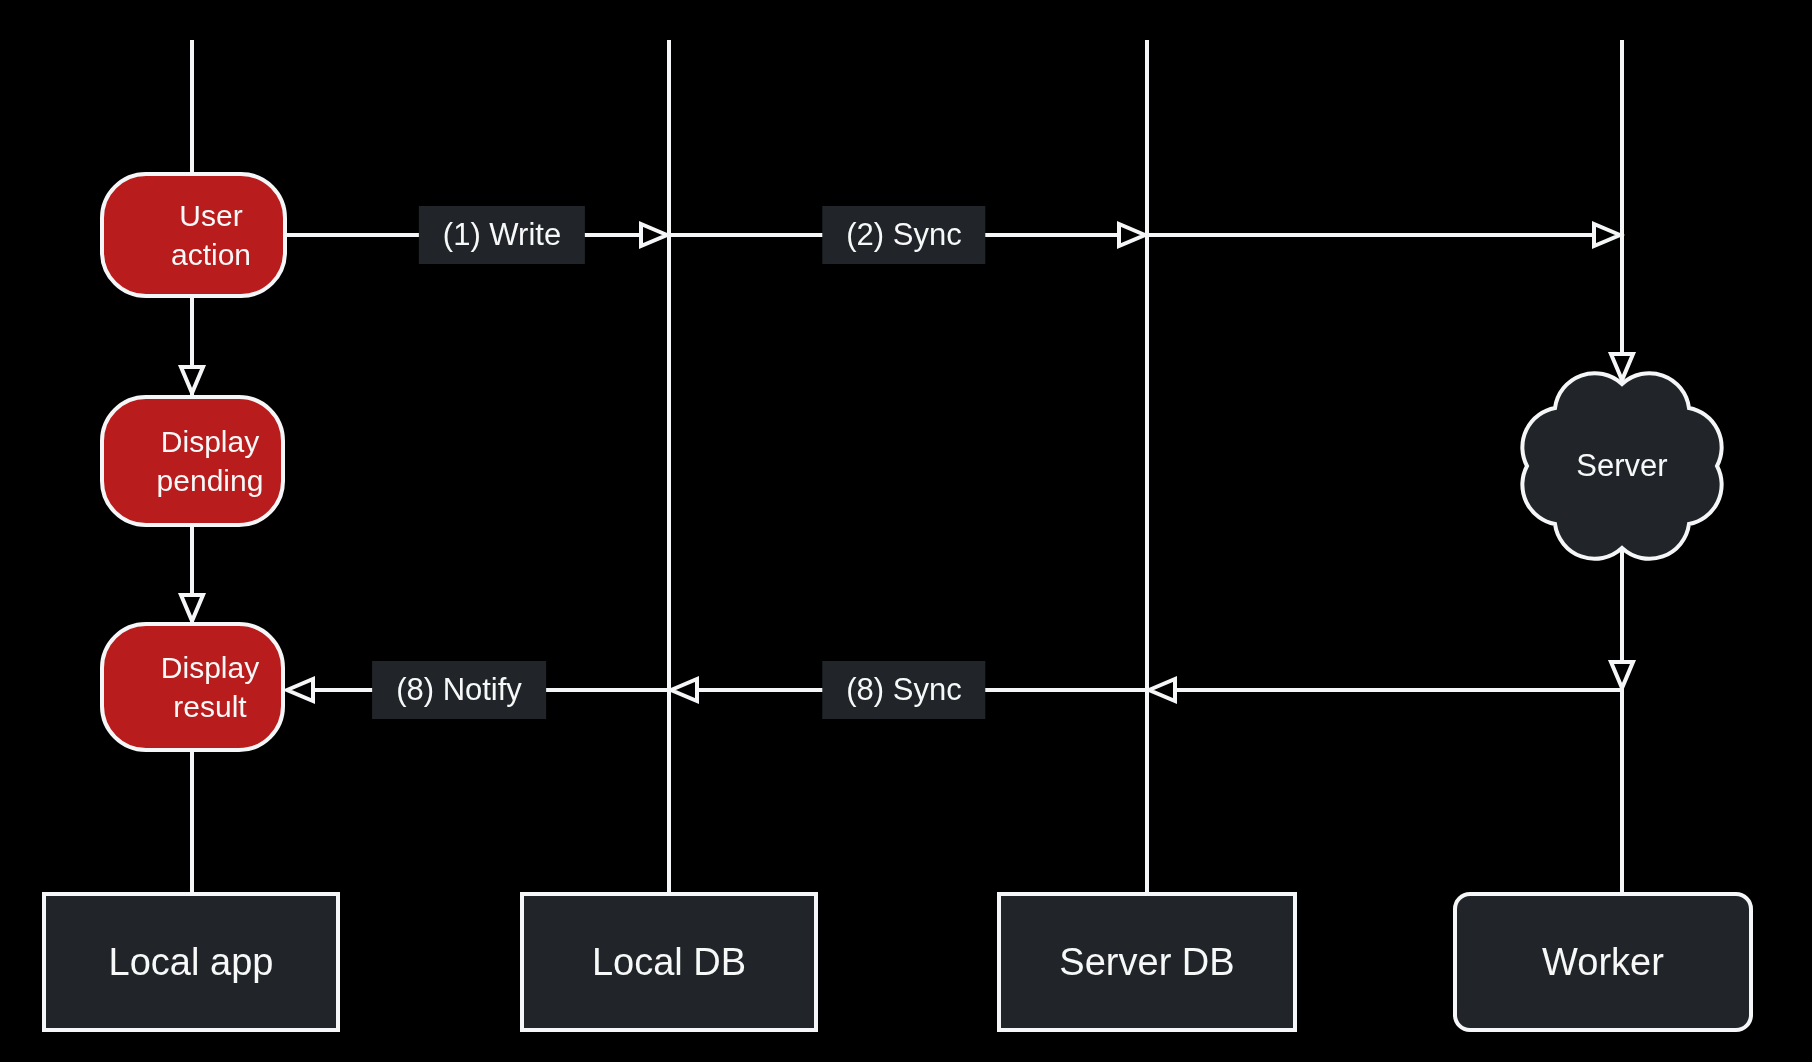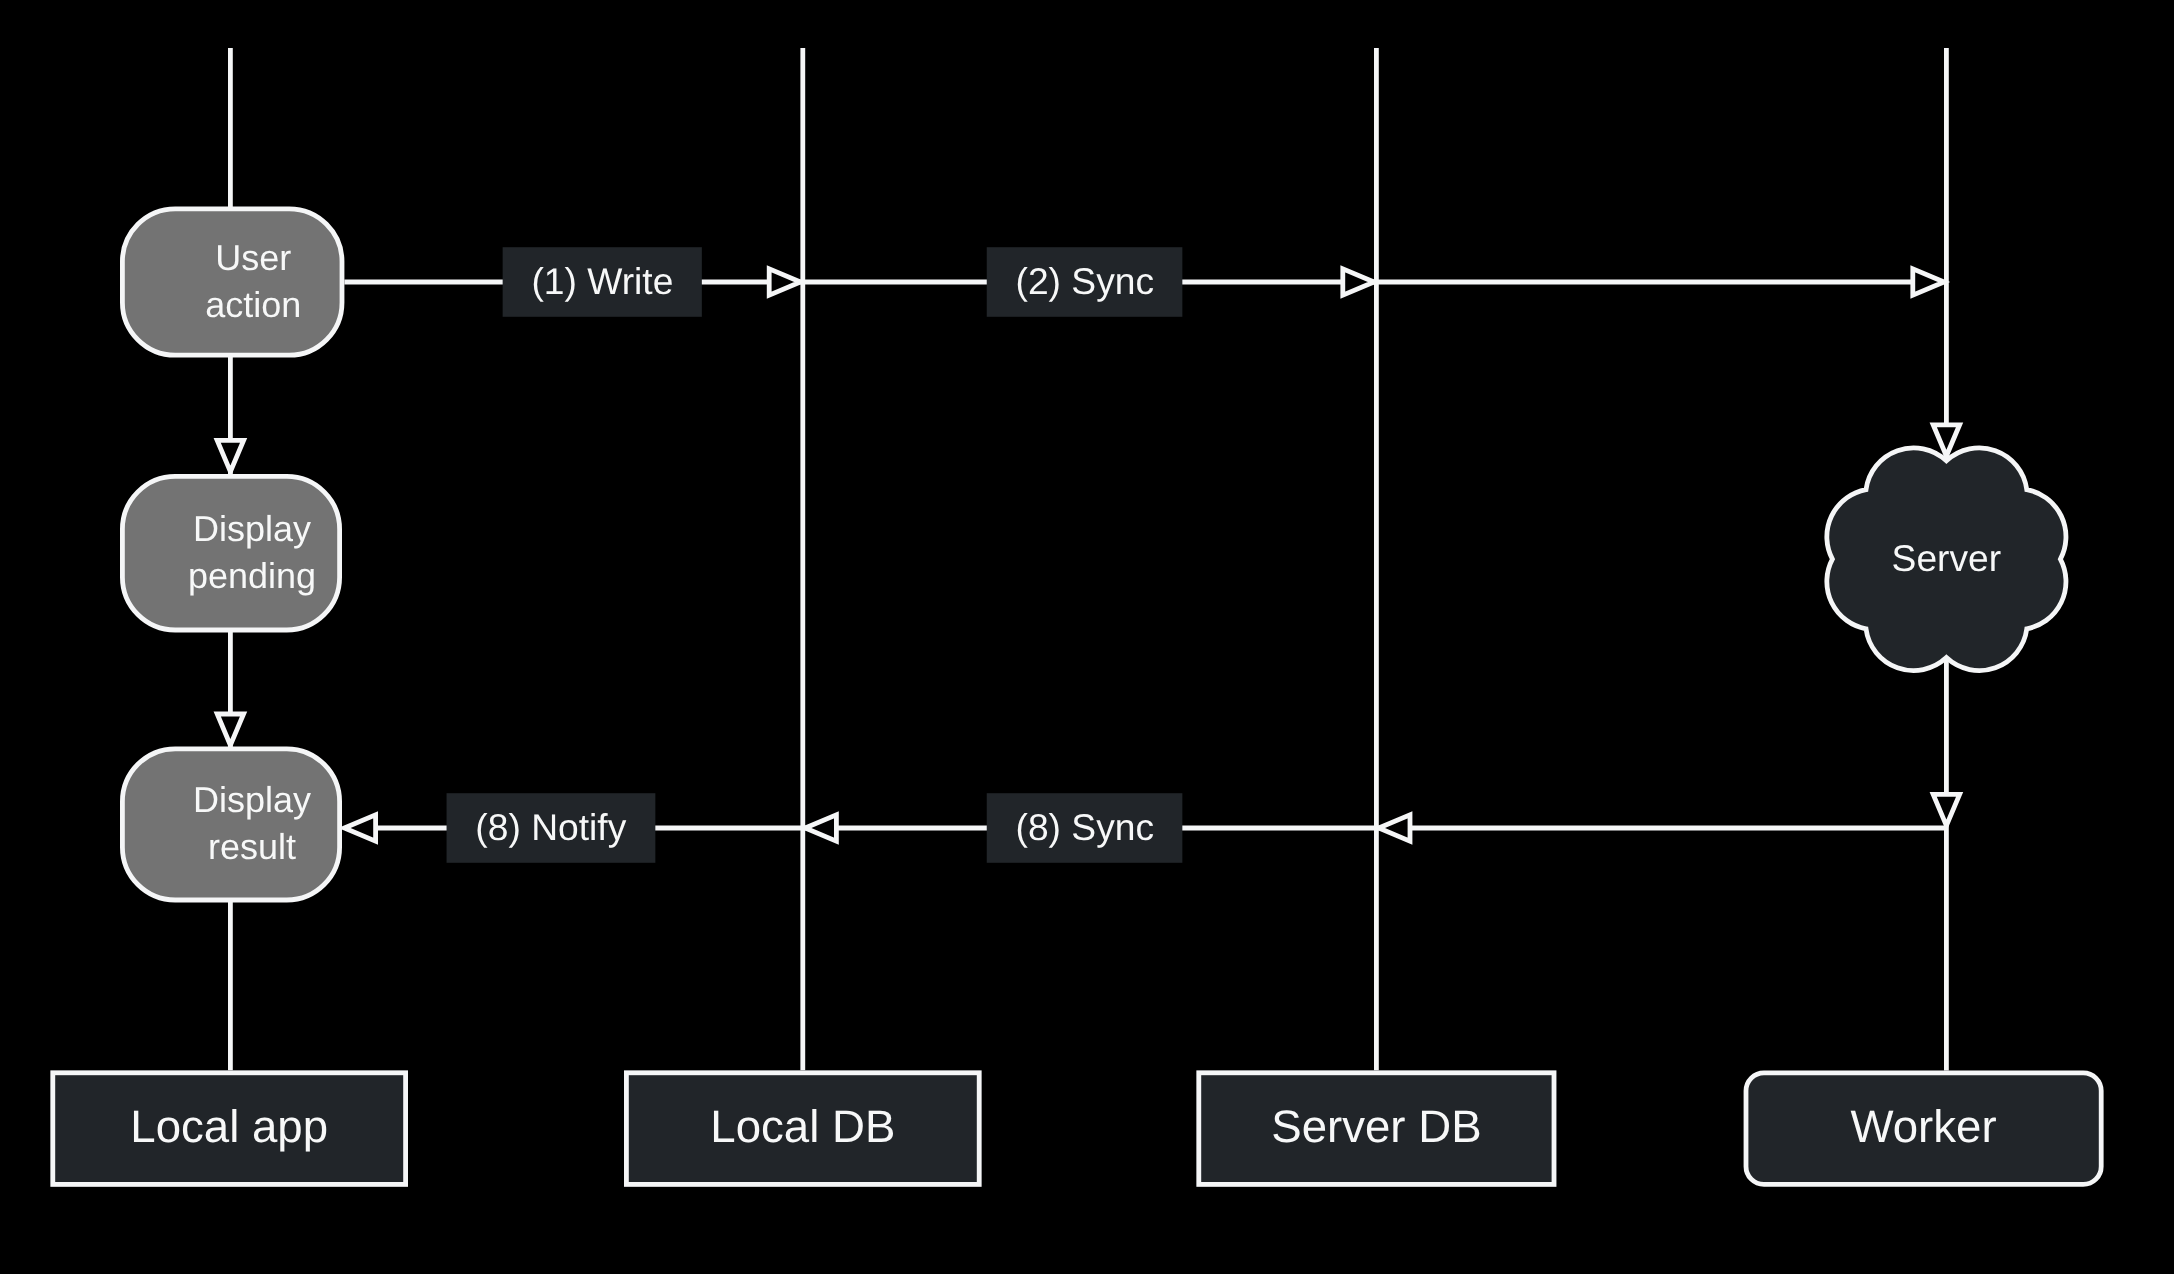--- a/index.html
+++ b/index.html
@@ -15,21 +15,21 @@
   .stage svg.wires {
     position: absolute;
     inset: 0;
     width: 1812px;
     height: 1062px;
   }
   
   .node {
     position: absolute;
     box-sizing: border-box;
-    background: #737373;
+    background: #b91c1c;
     border: 4.5px solid #f5f6f7;
     border-radius: 46px;
     display: flex;
     align-items: center;
     justify-content: center;
     text-align: center;
     font-size: 30px;
     line-height: 1.3;
     white-space: pre-line;
     padding-left: 35px;
@@ -51,21 +51,21 @@
   .chip-2 { left: 904px;  top: 235px; }
   .chip-3 { left: 1381px; top: 235px; }
   .chip-4 { left: 1381px; top: 690px; }
   .chip-5 { left: 904px;  top: 690px; }
   .chip-6 { left: 459px;  top: 690px; }
 
   
   .lane-box {
     position: absolute;
     top: 892px;
-    height: 97px;
+    height: 140px;
     box-sizing: border-box;
     background: #212529;
     border: 4px solid #f5f6f7;
     display: flex;
     align-items: center;
     justify-content: center;
     font-size: 38px;
     white-space: nowrap;
   }
   .lane-local-app { left: 42px;   width: 298px; }

